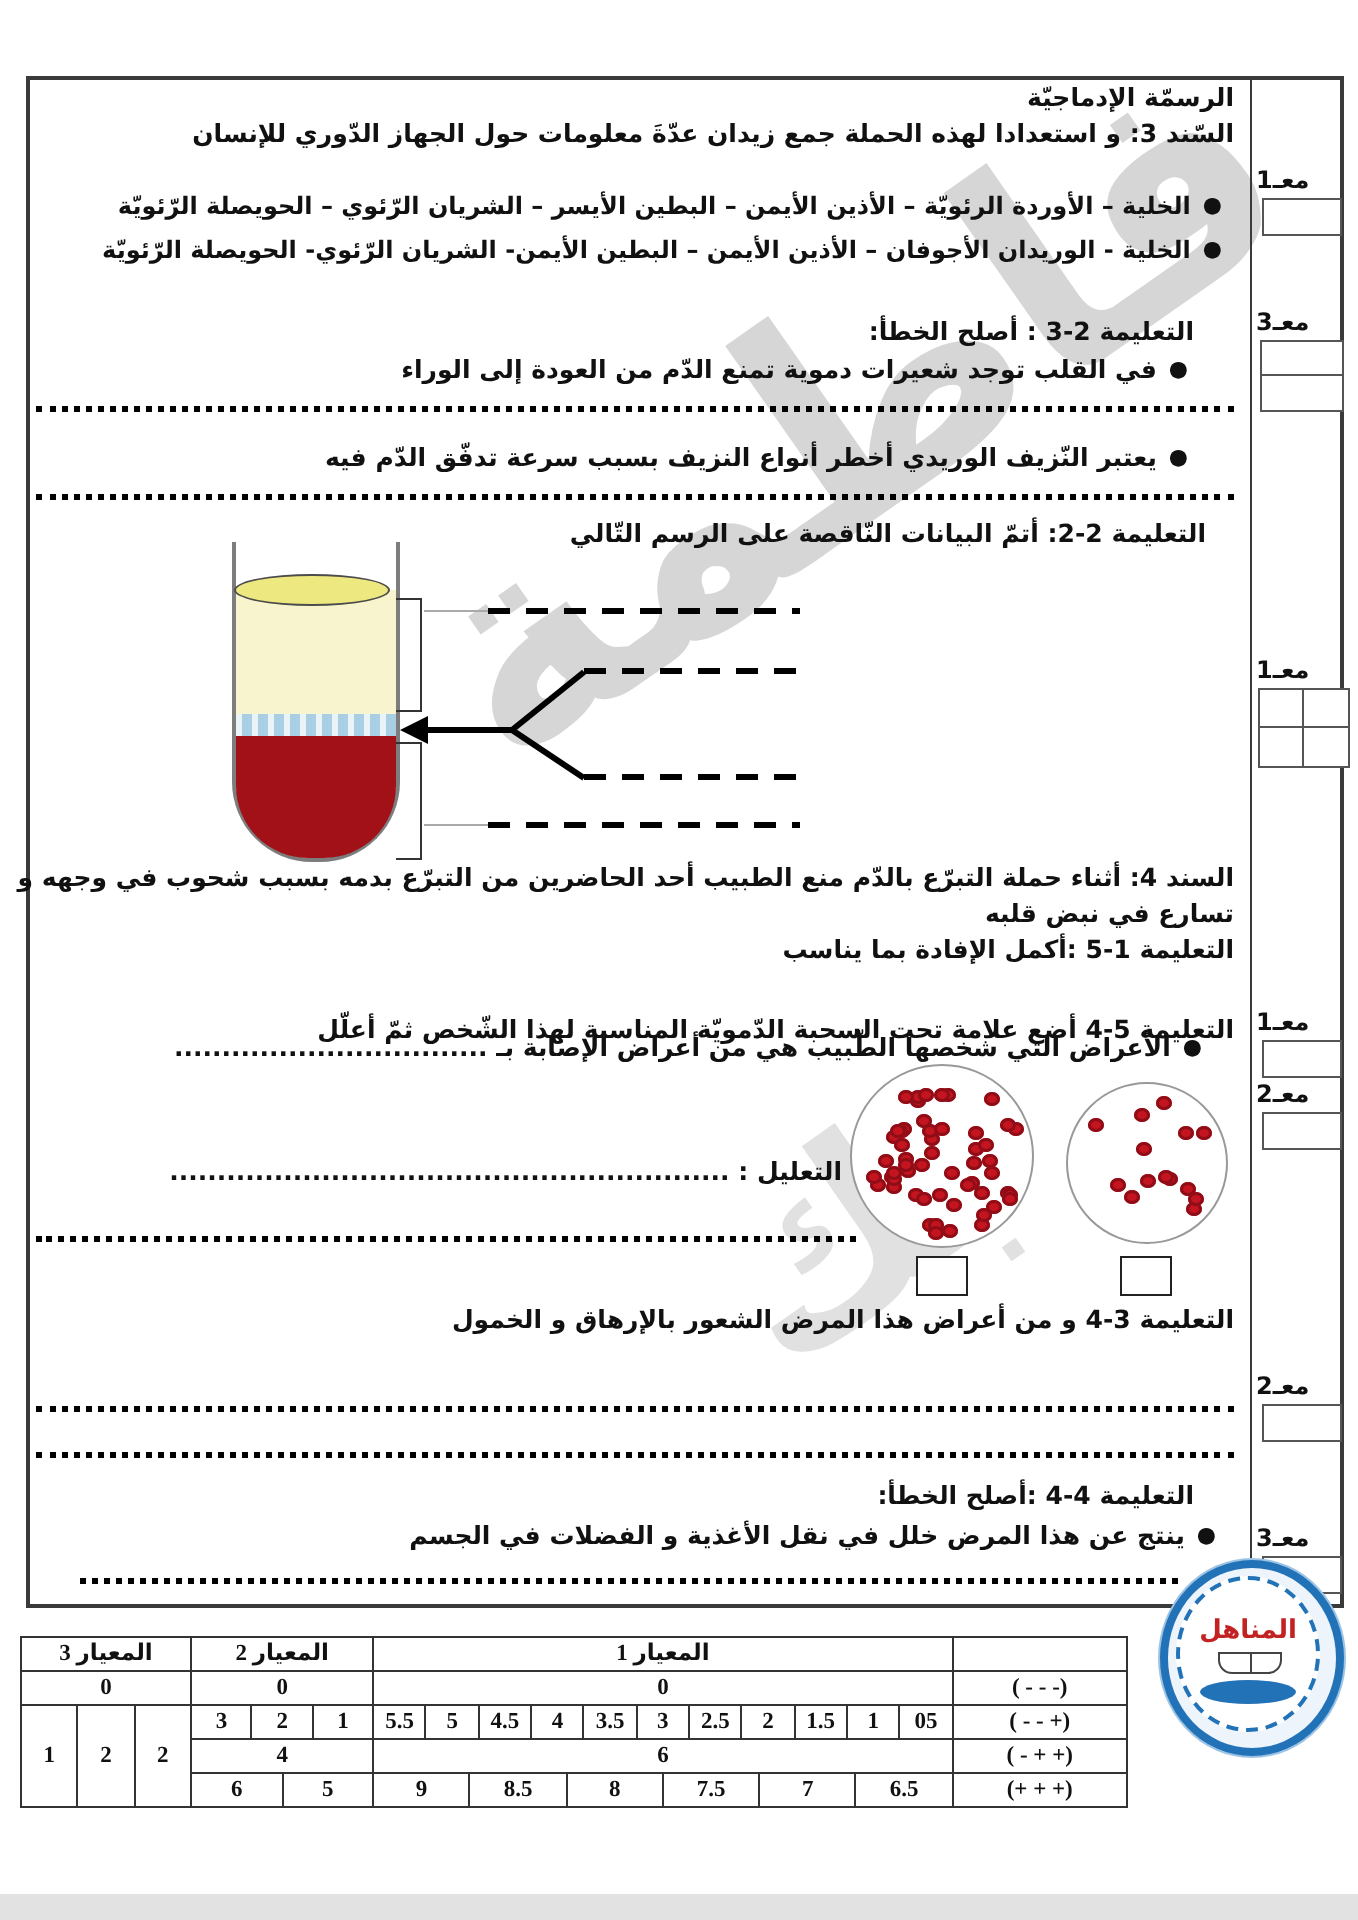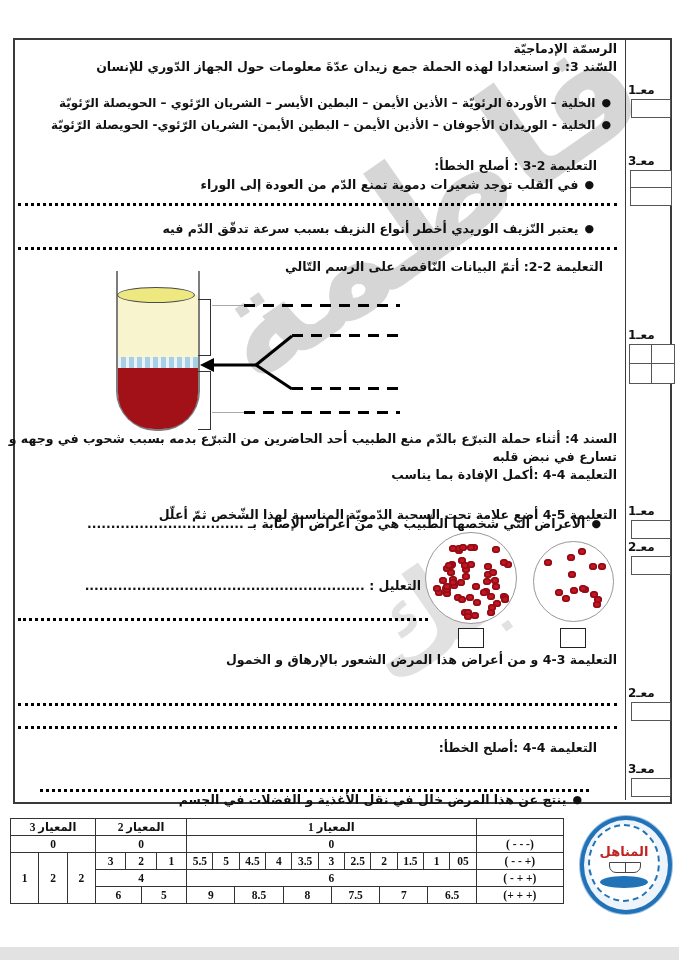--- a/index.html
+++ b/index.html
@@ -48,21 +48,21 @@
   .smear-check{position:absolute;width:24px;height:18px;border:1.8px solid #222;background:#fff;z-index:3;}
   
   #grade-table{position:absolute;left:10px;top:818px;width:554px;border-collapse:collapse;z-index:3;
                table-layout:fixed;font-family:"Liberation Serif","DejaVu Sans",serif;font-size:11.5px;font-weight:bold;}
   #grade-table td,#grade-table th{border:1.4px solid #333;text-align:center;padding:0;height:16px;line-height:16px;}
   .flexcells{display:flex;width:100%;}
   .flexcells span{flex:1;border-left:1.4px solid #333;}
   .flexcells span:first-child{border-left:none;}
   .signs{direction:ltr;font-family:"Liberation Serif",serif;}
   
-  #logo{position:absolute;left:578px;top:814px;width:92px;height:96px;z-index:3;}
+  #logo{position:absolute;left:578px;top:778px;width:92px;height:96px;z-index:3;}
   #logo .ring{position:absolute;left:2px;top:2px;width:84px;height:90px;border-radius:50%;
               border:4px solid #2272b8;background:#eef4fb;box-shadow:0 0 0 1px #9dc3e4;}
   #logo .dashring{position:absolute;left:10px;top:10px;width:68px;height:74px;border-radius:50%;
                   border:2.5px dashed #2272b8;background:#fff;}
   #logo .lname{position:absolute;left:0;top:30px;width:92px;text-align:center;color:#c32222;
                font-size:13px;direction:rtl;}
   #logo .book{position:absolute;left:31px;top:48px;width:30px;height:9px;background:#fff;border:1.2px solid #444;
               border-radius:0 0 7px 7px;}
   #logo .book:after{content:"";position:absolute;left:50%;top:0;bottom:0;border-left:1.2px solid #444;}
   #logo .banner{position:absolute;left:22px;top:62px;width:48px;height:12px;background:#2272b8;border-radius:50%;}
@@ -117,21 +117,21 @@
   <div class="dashrow" style="top:411px;left:244px;width:156px;"></div>
   <svg class="abs" style="left:196px;top:323px;z-index:2;" width="160" height="80" viewBox="0 0 160 80">
     <line x1="60" y1="42" x2="14" y2="42" stroke="#000" stroke-width="3"></line>
     <polygon points="4,42 18,35 18,49" fill="#000"></polygon>
     <line x1="60" y1="42" x2="96" y2="13" stroke="#000" stroke-width="3"></line>
     <line x1="60" y1="42" x2="96" y2="66" stroke="#000" stroke-width="3"></line>
   </svg>
 
   <div class="line" style="top:431px;right:62px;">السند 4: أثناء حملة التبرّع بالدّم منع الطبيب أحد الحاضرين من التبرّع بدمه بسبب شحوب في وجهه و</div>
   <div class="line" style="top:449px;right:62px;">تسارع في نبض قلبه</div>
-  <div class="line" style="top:467px;right:62px;">التعليمة 4-4 :أكمل الإفادة بما يناسب</div>
+  <div class="line" style="top:467px;right:62px;">التعليمة 1-5 :أكمل الإفادة بما يناسب</div>
   <div class="line" style="top:516px;right:78px;">
     <span class="bullet">●</span><span>الأعراض التي شخصها الطّبيب هي من أعراض الإصابة  بـ .................................</span>
   </div>
   <div class="line" style="top:507px;right:62px;">التعليمة 5-4 أضع علامة تحت السحبة الدّمويّة المناسبة لهذا الشّخص ثمّ أعلّل</div>
 
   <div class="smear" id="smear-dense" style="left:425px;top:532px;width:90px;height:90px;">
       <div class="rbc" style="left: 12.8476px; top: 44.2605px; background: rgb(196, 20, 32);"></div>
       <div class="rbc" style="left: 56.4121px; top: 55.2821px; background: rgb(196, 20, 32);"></div>
       <div class="rbc" style="left: 15.9963px; top: 52.1961px; background: rgb(196, 20, 32);"></div>
       <div class="rbc" style="left: 74.1978px; top: 59.8223px; background: rgb(196, 20, 32);"></div>
@@ -206,21 +206,21 @@
   <div class="smear-check" style="left:458px;top:628px;"></div>
   <div class="smear-check" style="left:560px;top:628px;"></div>
 
   <div class="line" style="top:578px;right:258px;left:18px;overflow:hidden;">التعليل : ...........................................................</div>
   <div class="dotline" style="top:618px;left:18px;width:410px;"></div>
 
   <div class="line" style="top:652px;right:62px;">التعليمة 3-4  و من أعراض هذا المرض الشعور بالإرهاق و الخمول</div>
   <div class="dotline" style="top:703px;left:18px;right:62px;"></div>
   <div class="dotline" style="top:726px;left:18px;right:62px;"></div>
   <div class="line" style="top:740px;right:82px;">التعليمة 4-4 :أصلح الخطأ:</div>
-  <div class="line" style="top:760px;right:97px;margin-top:32px;">
+  <div class="line" style="top:760px;right:71px;">
     <span class="bullet">●</span><span>ينتج عن هذا المرض خلل في نقل الأغذية و الفضلات في الجسم</span>
   </div>
   <div class="dotline" style="top:789px;left:40px;right:90px;"></div>
 
   <div class="mlabel" style="top:83px;left:628px;">معـ1</div>
   <div class="mbox" style="top:99px;left:631px;"></div>
   <div class="mlabel" style="top:154px;left:628px;">معـ3</div>
   <div class="mbox2" style="top:170px;left:630px;">
       <div class="half"></div>
       <div class="half"></div>

